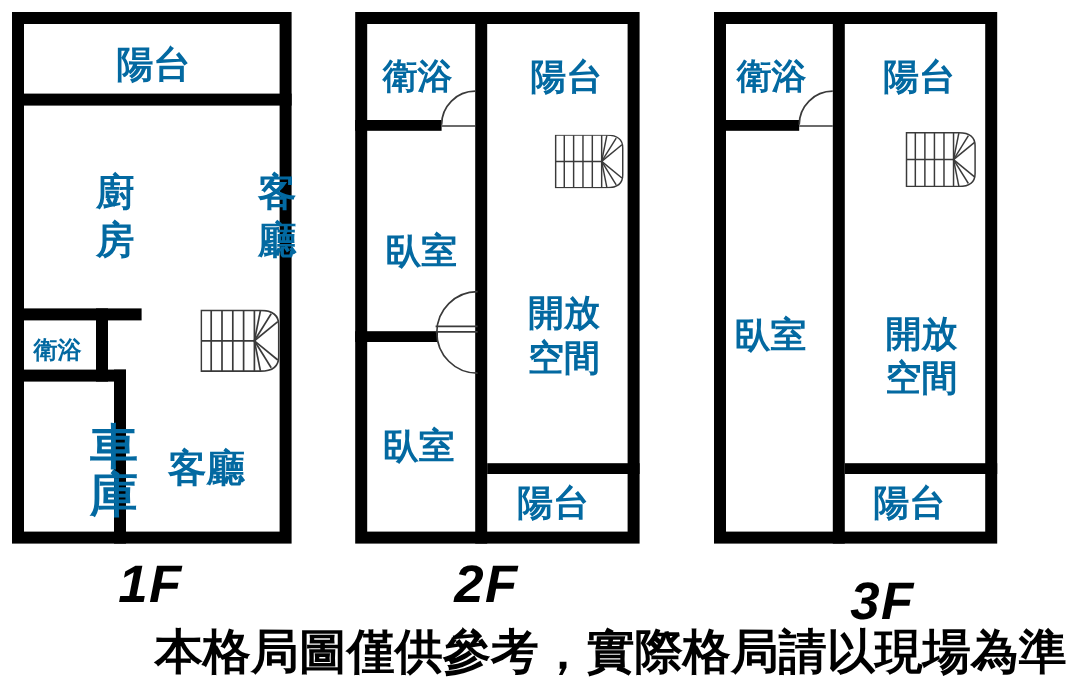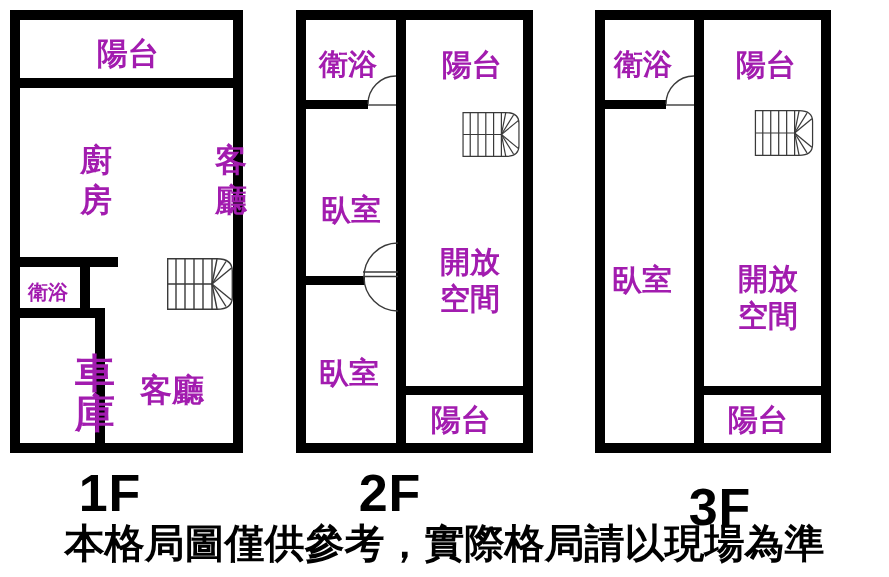--- a/index.html
+++ b/index.html
@@ -6,31 +6,32 @@
   .canvas {
     position:relative; width:889px; height:577px; background:var(--bg,#ffffff);
     font-family:"Liberation Sans", sans-serif; color:#000; overflow:hidden;
   }
   .outer-wall {
     position:absolute; box-sizing:border-box;
     border:10px solid var(--wall,#000); background:transparent;
   }
   .wall { position:absolute; background:var(--wall,#000); }
   .lbl {
-    position:absolute; font-weight:bold; color:#a21caf;
+    position:absolute; font-weight:bold; color:#0369a1;
     text-align:center; word-break:break-all; line-height:1.25;
   }
   .lbl-stack { line-height:40px;margin-left:41px; }
   .floor-name {
-    position:absolute; font-weight:bold; font-size:52px; text-align:center;
+    position:absolute; font-weight:bold; font-size:44px; text-align:right;
     letter-spacing:1px;
+    font-style:italic;
   }
   .disclaimer {
     position:absolute; left:0; top:516; width:889px; top:516px;
-    font-size:40px; font-weight:bold; text-align:center; letter-spacing:0px;
+    font-size:40px; font-weight:bold; text-align:right; letter-spacing:0px;
     white-space:nowrap;
   }
   .sym { position:absolute; }
   svg { display:block; }
 </style>
 </head>
 <body>
 
 <div class="canvas">
 

